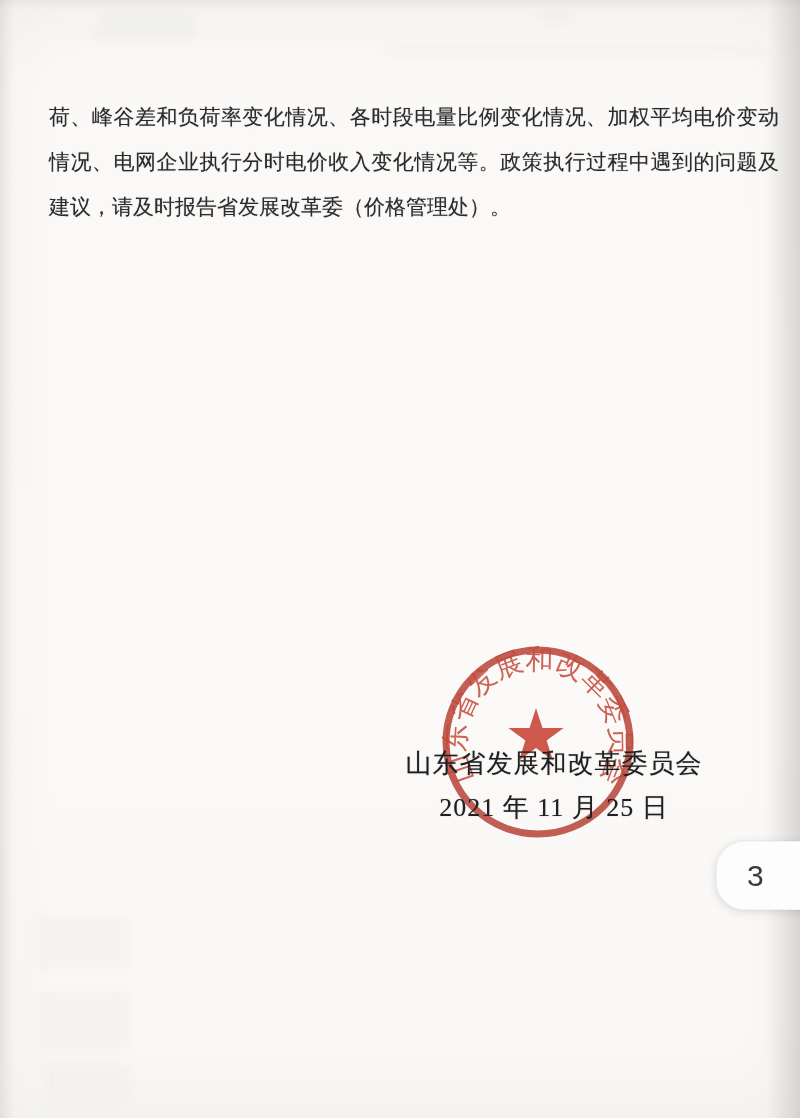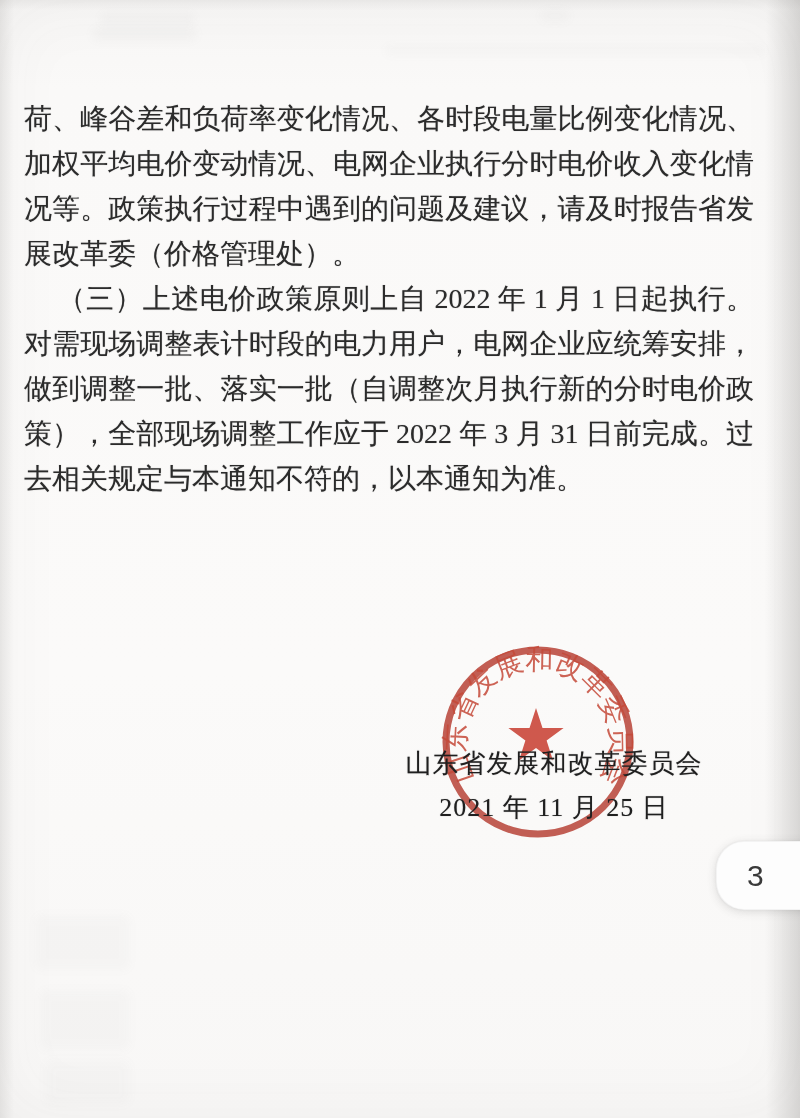--- a/index.html
+++ b/index.html
@@ -50,28 +50,29 @@
   .sm1 { left: 100px; top: 14px;  width: 95px;  height: 10px; }
   .sm2 { left: 92px;  top: 28px;  width: 105px; height: 12px; }
   .sm3 { left: 385px; top: 46px;  width: 380px; height: 9px; opacity: 0.04; }
   .sm4 { left: 540px; top: 10px;  width: 30px;  height: 12px; opacity: 0.04; }
   .sm5 { left: 35px;  top: 915px; width: 95px;  height: 55px; opacity: 0.035; }
   .sm6 { left: 40px;  top: 990px; width: 90px;  height: 60px; opacity: 0.035; }
   .sm7 { left: 45px;  top: 1060px; width: 85px; height: 45px; opacity: 0.03; }
 
   .content {
     position: absolute;
-    left: 24px;
+    left: 49px;
     top: 96px;
     width: 730px;
-    font-size: 28px;
+    font-size: 21px;
     line-height: 45px;
     color: #2b2b2b;
     text-align: justify;
     text-shadow: 0 0 1px rgba(70,70,70,0.45);
+    font-family: Liberation Mono, monospace;
   }
   .content p { margin: 0; }
   .content p.indent { text-indent: 1.2em; }
 
   .seal-svg {
     position: absolute;
     left: 418px;
     top: 622px;
     width: 240px;
     height: 240px;
@@ -133,21 +134,20 @@
   <div class="smudge sm1"></div>
   <div class="smudge sm2"></div>
   <div class="smudge sm3"></div>
   <div class="smudge sm4"></div>
   <div class="smudge sm5"></div>
   <div class="smudge sm6"></div>
   <div class="smudge sm7"></div>
 
   <div class="content">
     <p>荷、峰谷差和负荷率变化情况、各时段电量比例变化情况、加权平均电价变动情况、电网企业执行分时电价收入变化情况等。政策执行过程中遇到的问题及建议，请及时报告省发展改革委（价格管理处）。</p>
-    <p class="indent">（三）上述电价政策原则上自 2022 年 1 月 1 日起执行。对需现场调整表计时段的电力用户，电网企业应统筹安排，做到调整一批、落实一批（自调整次月执行新的分时电价政策），全部现场调整工作应于 2022 年 3 月 31 日前完成。过去相关规定与本通知不符的，以本通知为准。</p>
   </div>
 
   <svg class="seal-svg" viewBox="0 0 240 240">
     <defs>
       <path id="sealArc" d="M 56.8 156.5 A 73 73 0 1 1 183.2 156.5" fill="none"></path>
     </defs>
     <circle cx="120" cy="120" r="92" fill="none" stroke="#b23327" stroke-width="7" opacity="0.85"></circle>
     <polygon points="118,86 124.5,106 145.6,106 128.6,118.4 135,138.5 118,126.1 101,138.5 107.4,118.4 90.4,106 111.5,106" fill="#c5372a" opacity="0.9"></polygon>
     <text font-size="28" fill="#c03a28" opacity="0.85" font-family="Liberation Serif, DejaVu Serif, serif">
       <textPath href="#sealArc" startOffset="0">山东省发展和改革委员会</textPath>

